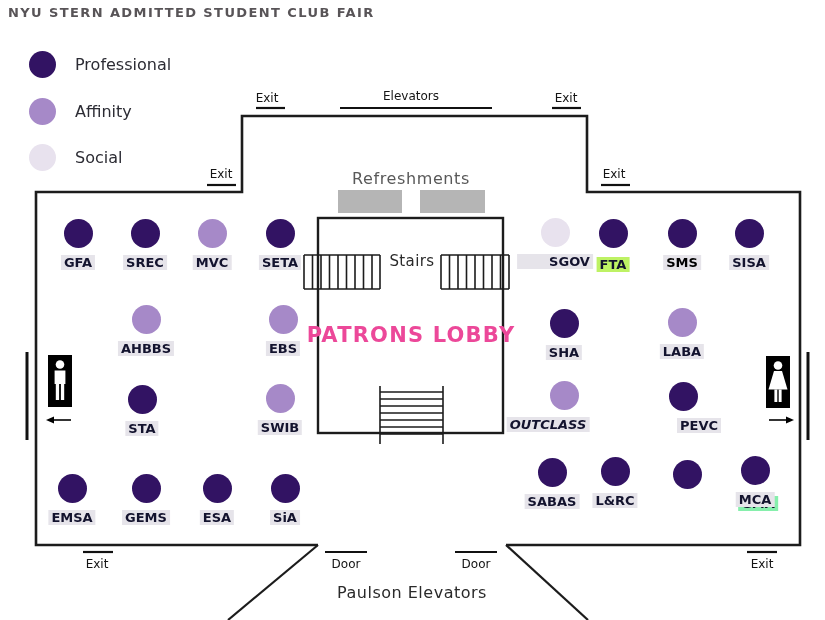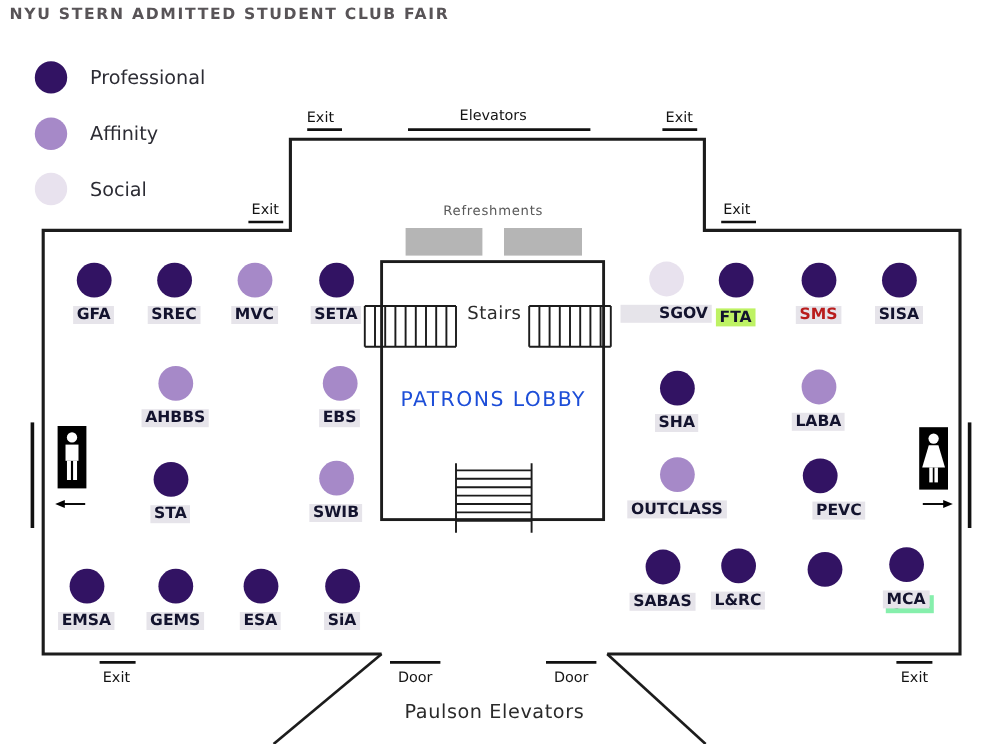--- a/index.html
+++ b/index.html
@@ -15,23 +15,23 @@
     position:absolute;left:413px;top:42px;transform:translateX(-50%);
     font-size:27px;font-weight:800;letter-spacing:1.5px;color:#0c0c0c;white-space:nowrap;
   }
   .legend-item{position:absolute;display:flex;align-items:center;gap:19px;}
   .ldot{width:27px;height:27px;border-radius:50%;display:inline-block;}
   .llabel{font-size:16px;color:#2c2c34;}
   svg.maplayer{position:absolute;left:0;top:0;}
   .mlabel{
     position:absolute;transform:translateX(-50%);font-size:12px;color:#141414;white-space:nowrap;
   }
-  .mlabel.small-gray{font-size:11px;color:#595959;letter-spacing:0.6px;text-align:right;}
+  .mlabel.small-gray{font-size:16px;color:#595959;letter-spacing:0.6px;text-align:right;}
   .mlabel.stairs{font-size:15px;color:#2b2b2b;letter-spacing:0.4px;}
-  .mlabel.lobby{font-size:17px;font-weight:400;color:#1d4ed8;letter-spacing:1.2px;}
+  .mlabel.lobby{font-size:21px;font-weight:700;color:#ec4899;letter-spacing:1.2px;}
   .mlabel.paulson{font-size:16px;color:#2a2a2a;letter-spacing:0.5px;}
   .booth-dot{position:absolute;width:29px;height:29px;border-radius:50%;}
   .booth-label{
     position:absolute;transform:translateX(-50%);font-size:13px;font-weight:bold;
     color:#13132e;background:#e6e4ea;padding:0 3px;line-height:15px;white-space:nowrap;
   }
 </style>
 </head>
 <body>
 
@@ -141,37 +141,37 @@
       <div class="booth-label" style="left: 145px; top: 255px; background: rgb(230, 228, 234); color: rgb(19, 19, 46);">SREC</div>
       <div class="booth-dot" style="left: 197.5px; top: 218.5px; background: rgb(166, 137, 200);"></div>
       <div class="booth-label" style="left: 212px; top: 255px; background: rgb(230, 228, 234); color: rgb(19, 19, 46);">MVC</div>
       <div class="booth-dot" style="left: 265.5px; top: 218.5px; background: rgb(50, 19, 99);"></div>
       <div class="booth-label" style="left: 280px; top: 255px; background: rgb(230, 228, 234); color: rgb(19, 19, 46);">SETA</div>
       <div class="booth-dot" style="left: 540.5px; top: 217.5px; background: rgb(232, 226, 238);"></div>
       <div class="booth-label" style="left: 555px; top: 254px; background: rgb(230, 228, 234); color: rgb(19, 19, 46); padding-left: 32px;">SGOV</div>
       <div class="booth-dot" style="left: 598.5px; top: 218.5px; background: rgb(50, 19, 99);"></div>
       <div class="booth-label" style="left: 613px; top: 257px; background: #bef264; color: rgb(19, 19, 46); text-align: center;">FTA</div>
       <div class="booth-dot" style="left: 667.5px; top: 218.5px; background: rgb(50, 19, 99);"></div>
-      <div class="booth-label" style="left: 682px; top: 255px; background: rgb(230, 228, 234); color: #b91c1c;">SMS</div>
+      <div class="booth-label" style="left: 682px; top: 255px; background: rgb(230, 228, 234); color: #000000;">SMS</div>
       <div class="booth-dot" style="left: 734.5px; top: 218.5px; background: rgb(50, 19, 99);"></div>
       <div class="booth-label" style="left: 749px; top: 255px; background: rgb(230, 228, 234); color: rgb(19, 19, 46);">SISA</div>
       <div class="booth-dot" style="left: 131.5px; top: 304.5px; background: rgb(166, 137, 200);"></div>
       <div class="booth-label" style="left: 146px; top: 341px; background: rgb(230, 228, 234); color: rgb(19, 19, 46);">AHBBS</div>
       <div class="booth-dot" style="left: 268.5px; top: 304.5px; background: rgb(166, 137, 200);"></div>
       <div class="booth-label" style="left: 283px; top: 341px; background: rgb(230, 228, 234); color: rgb(19, 19, 46);">EBS</div>
       <div class="booth-dot" style="left: 549.5px; top: 308.5px; background: rgb(50, 19, 99);"></div>
       <div class="booth-label" style="left: 564px; top: 345px; background: rgb(230, 228, 234); color: rgb(19, 19, 46);">SHA</div>
       <div class="booth-dot" style="left: 667.5px; top: 307.5px; background: rgb(166, 137, 200);"></div>
       <div class="booth-label" style="left: 682px; top: 344px; background: rgb(230, 228, 234); color: rgb(19, 19, 46);">LABA</div>
       <div class="booth-dot" style="left: 127.5px; top: 384.5px; background: rgb(50, 19, 99);"></div>
       <div class="booth-label" style="left: 142px; top: 421px; background: rgb(230, 228, 234); color: rgb(19, 19, 46);">STA</div>
       <div class="booth-dot" style="left: 265.5px; top: 383.5px; background: rgb(166, 137, 200);"></div>
       <div class="booth-label" style="left: 280px; top: 420px; background: rgb(230, 228, 234); color: rgb(19, 19, 46);">SWIB</div>
       <div class="booth-dot" style="left: 549.5px; top: 380.5px; background: rgb(166, 137, 200);"></div>
-      <div class="booth-label" style="left: 564px; top: 417px; background: rgb(230, 228, 234); color: rgb(19, 19, 46);">OUTCLASS</div>
+      <div class="booth-label" style="left: 548px; top: 417px; background: rgb(230, 228, 234); color: rgb(19, 19, 46); font-style: italic;">OUTCLASS</div>
       <div class="booth-dot" style="left: 668.5px; top: 381.5px; background: rgb(50, 19, 99);"></div>
       <div class="booth-label" style="left: 683px; top: 418px; background: rgb(230, 228, 234); color: rgb(19, 19, 46); margin-left: 16px;">PEVC</div>
       <div class="booth-dot" style="left: 57.5px; top: 473.5px; background: rgb(50, 19, 99);"></div>
       <div class="booth-label" style="left: 72px; top: 510px; background: rgb(230, 228, 234); color: rgb(19, 19, 46);">EMSA</div>
       <div class="booth-dot" style="left: 131.5px; top: 473.5px; background: rgb(50, 19, 99);"></div>
       <div class="booth-label" style="left: 146px; top: 510px; background: rgb(230, 228, 234); color: rgb(19, 19, 46);">GEMS</div>
       <div class="booth-dot" style="left: 202.5px; top: 473.5px; background: rgb(50, 19, 99);"></div>
       <div class="booth-label" style="left: 217px; top: 510px; background: rgb(230, 228, 234); color: rgb(19, 19, 46);">ESA</div>
       <div class="booth-dot" style="left: 270.5px; top: 473.5px; background: rgb(50, 19, 99);"></div>
       <div class="booth-label" style="left: 285px; top: 510px; background: rgb(230, 228, 234); color: rgb(19, 19, 46);">SiA</div>

